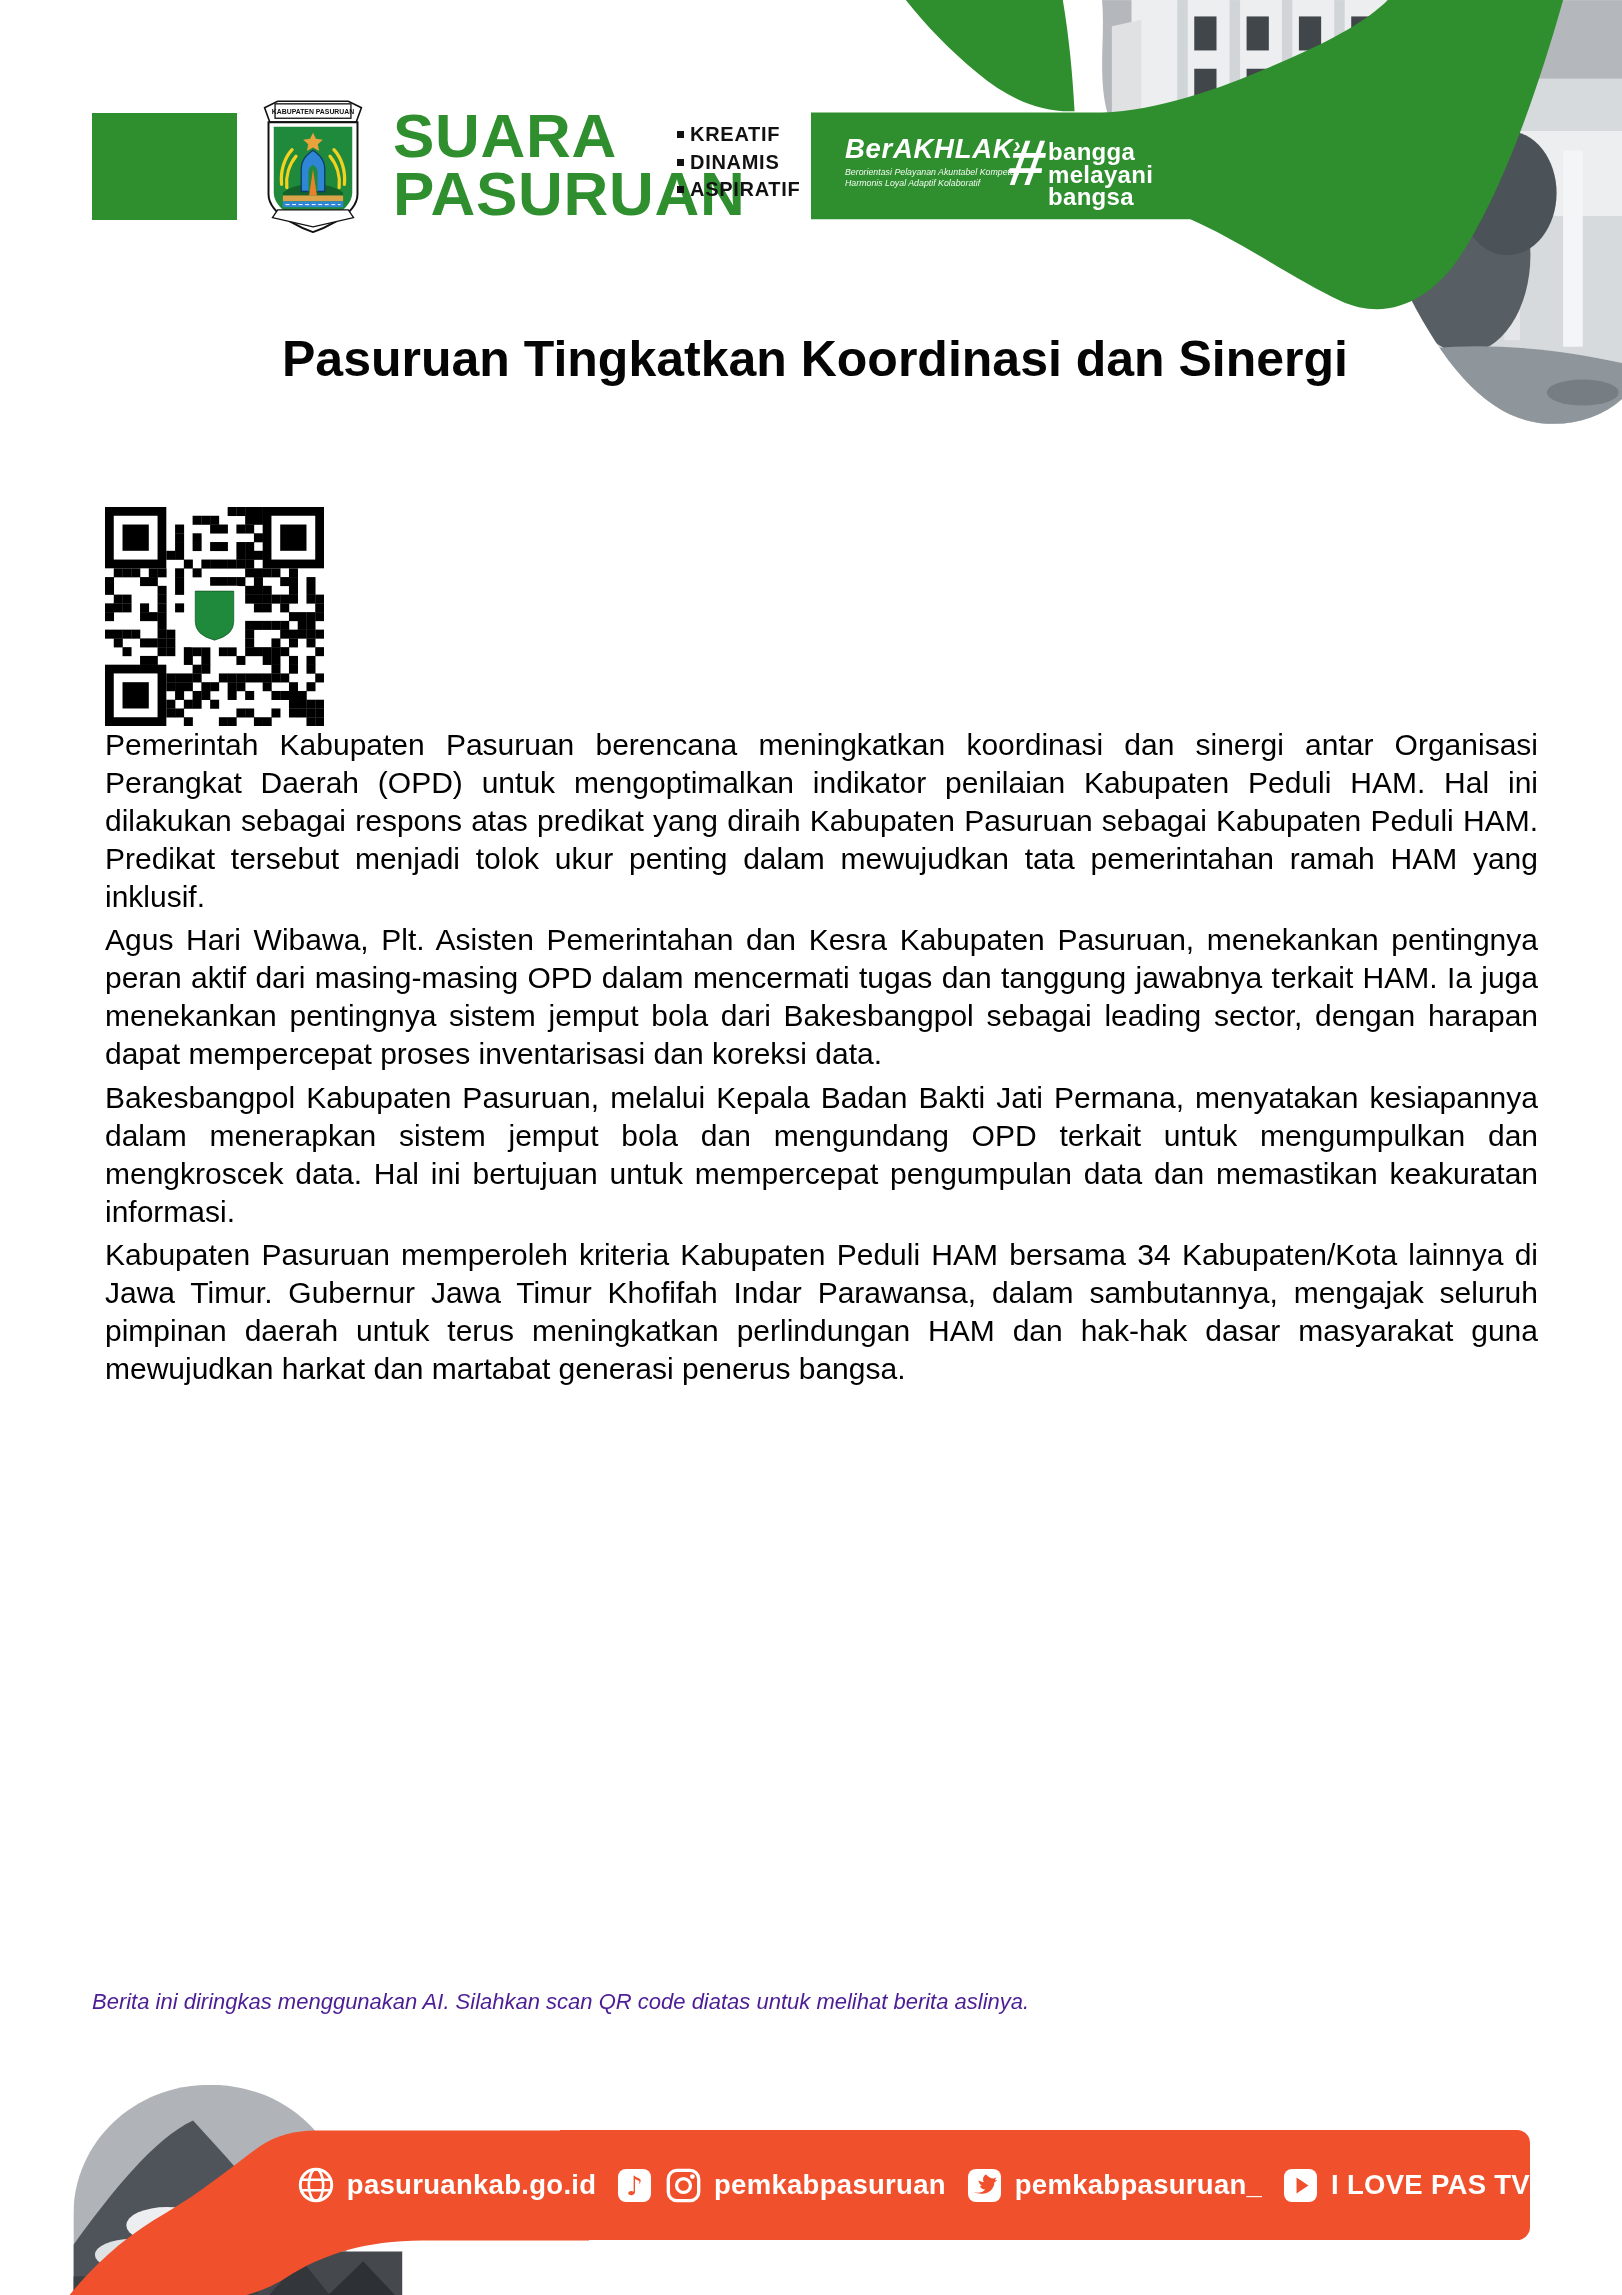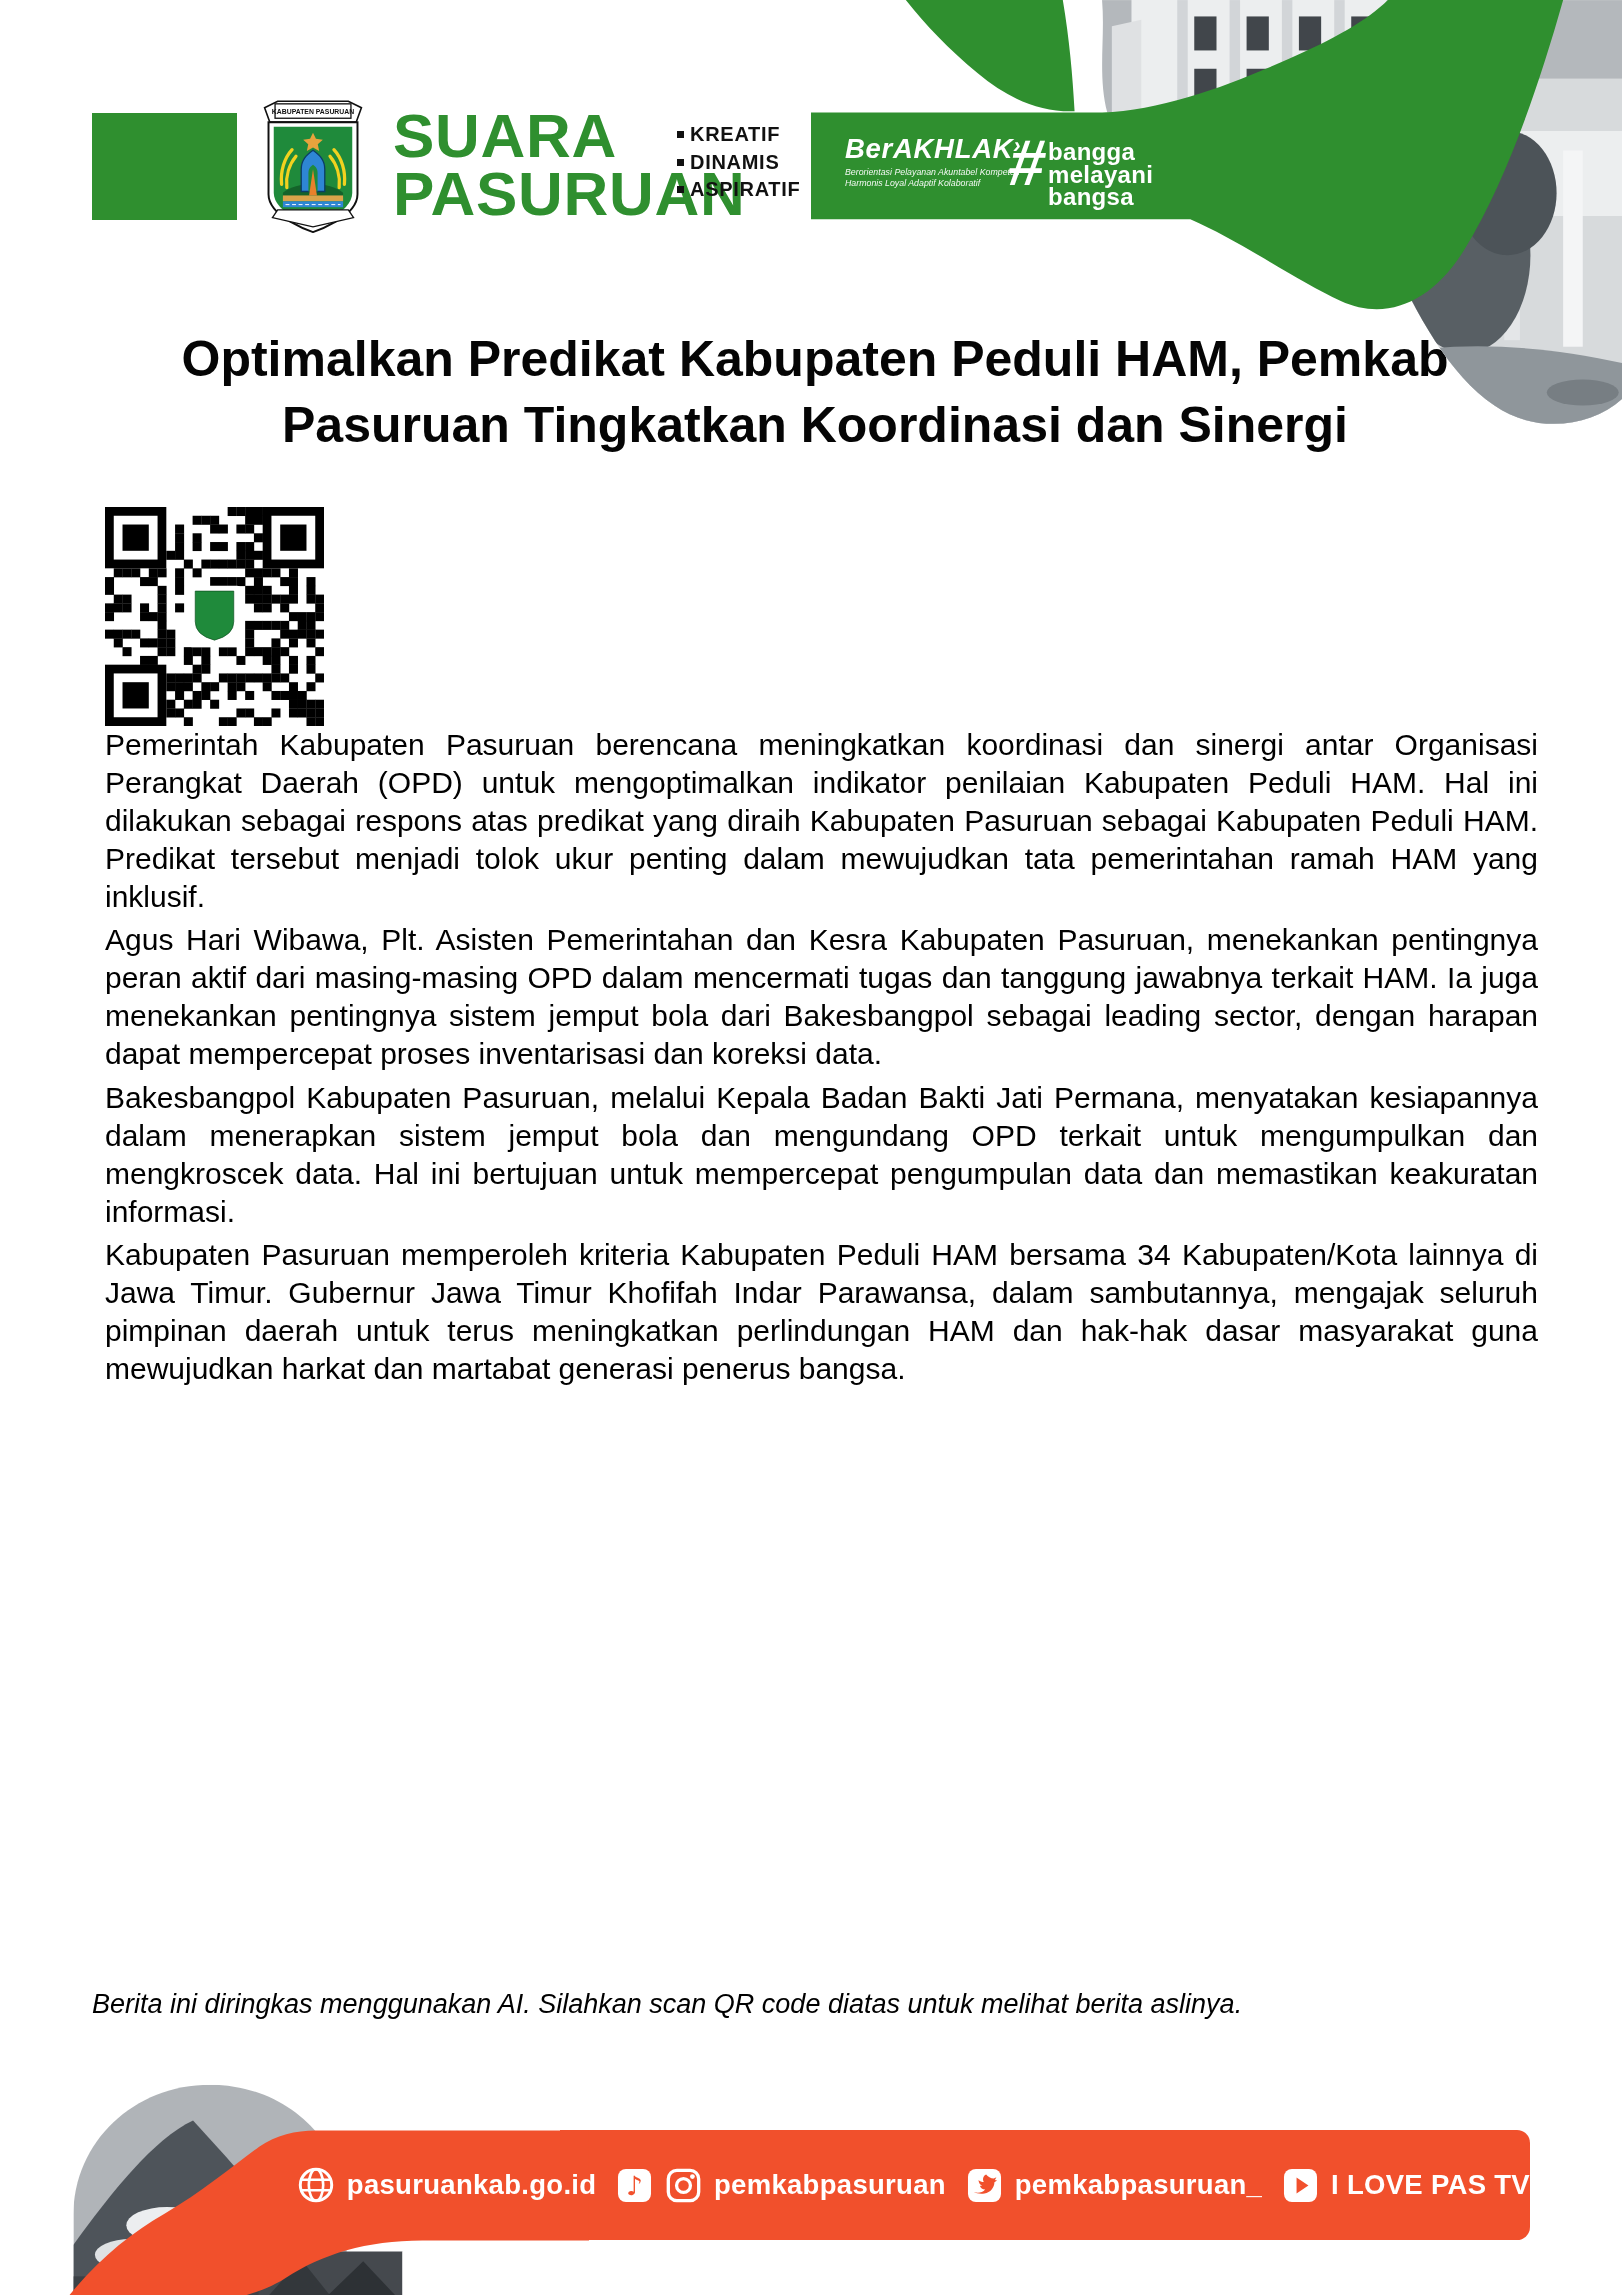--- a/index.html
+++ b/index.html
@@ -28,21 +28,21 @@
   
   .title{left:92px;top:326px;width:1446px;text-align:center;font-weight:bold;
          font-size:50px;line-height:1.32;color:#050505;letter-spacing:0;}
 
   
   .article{left:92px;top:504px;width:1446px;font-size:30px;line-height:38px;text-align:justify;}
   .img-float{float:left;width:955px;height:995px;}
   .qr-wrap{width:219px;height:219px;margin:3.3px 0 0 13px;}
   .date{font-weight:bold;margin:19.6px 0 10.5px 13px;font-size:30px;text-align:left;}
   .article p{margin:0 0 5.2px 0;padding-left:13px;}
-  .note{left:92px;top:1989px;width:1446px;font-size:27px;font-style:italic;color:#000000;}
+  .note{left:92px;top:1989px;width:1446px;font-size:22px;font-style:italic;color:#4c1d95;}
 
   
   .orange-band{left:560px;top:2130px;width:970px;height:110px;background:#F1502C;
                border-radius:0 13px 13px 0;}
   .footer-row{left:275px;top:2130px;width:1255px;height:110px;display:flex;align-items:center;
               justify-content:flex-end;gap:20px;z-index:6;}
   .f-item{display:flex;align-items:center;gap:11.8px;color:#fff;font-weight:bold;font-size:27.5px;
           letter-spacing:0.3px;}
   .f-item svg{display:block;}
   .z2{z-index:2;} .z3{z-index:3;} .z5{z-index:5;}
@@ -164,21 +164,20 @@
       <span class="motto-sq"></span>
       <span class="motto-label">DINAMIS</span>
       </div>
     <div class="motto-item">
       <span class="motto-sq"></span>
       <span class="motto-label">ASPIRATIF</span>
       </div>
   </div>
 
   <div class="abs title">
-    <div>Optimalkan Predikat Kabupaten Peduli HAM, Pemkab</div>
     <div>Pasuruan Tingkatkan Koordinasi dan Sinergi</div>
   </div>
 
   <div class="abs article">
 
     <div class="qr-wrap">
       <svg id="qr-svg" width="219" height="219" viewBox="0 0 335 335">
           <rect x="0" y="0" width="335" height="335" fill="#fff"></rect>
           <rect x="187.6" y="0" width="13.8" height="13.8" fill="#000"></rect>
           <rect x="201" y="0" width="13.8" height="13.8" fill="#000"></rect>

